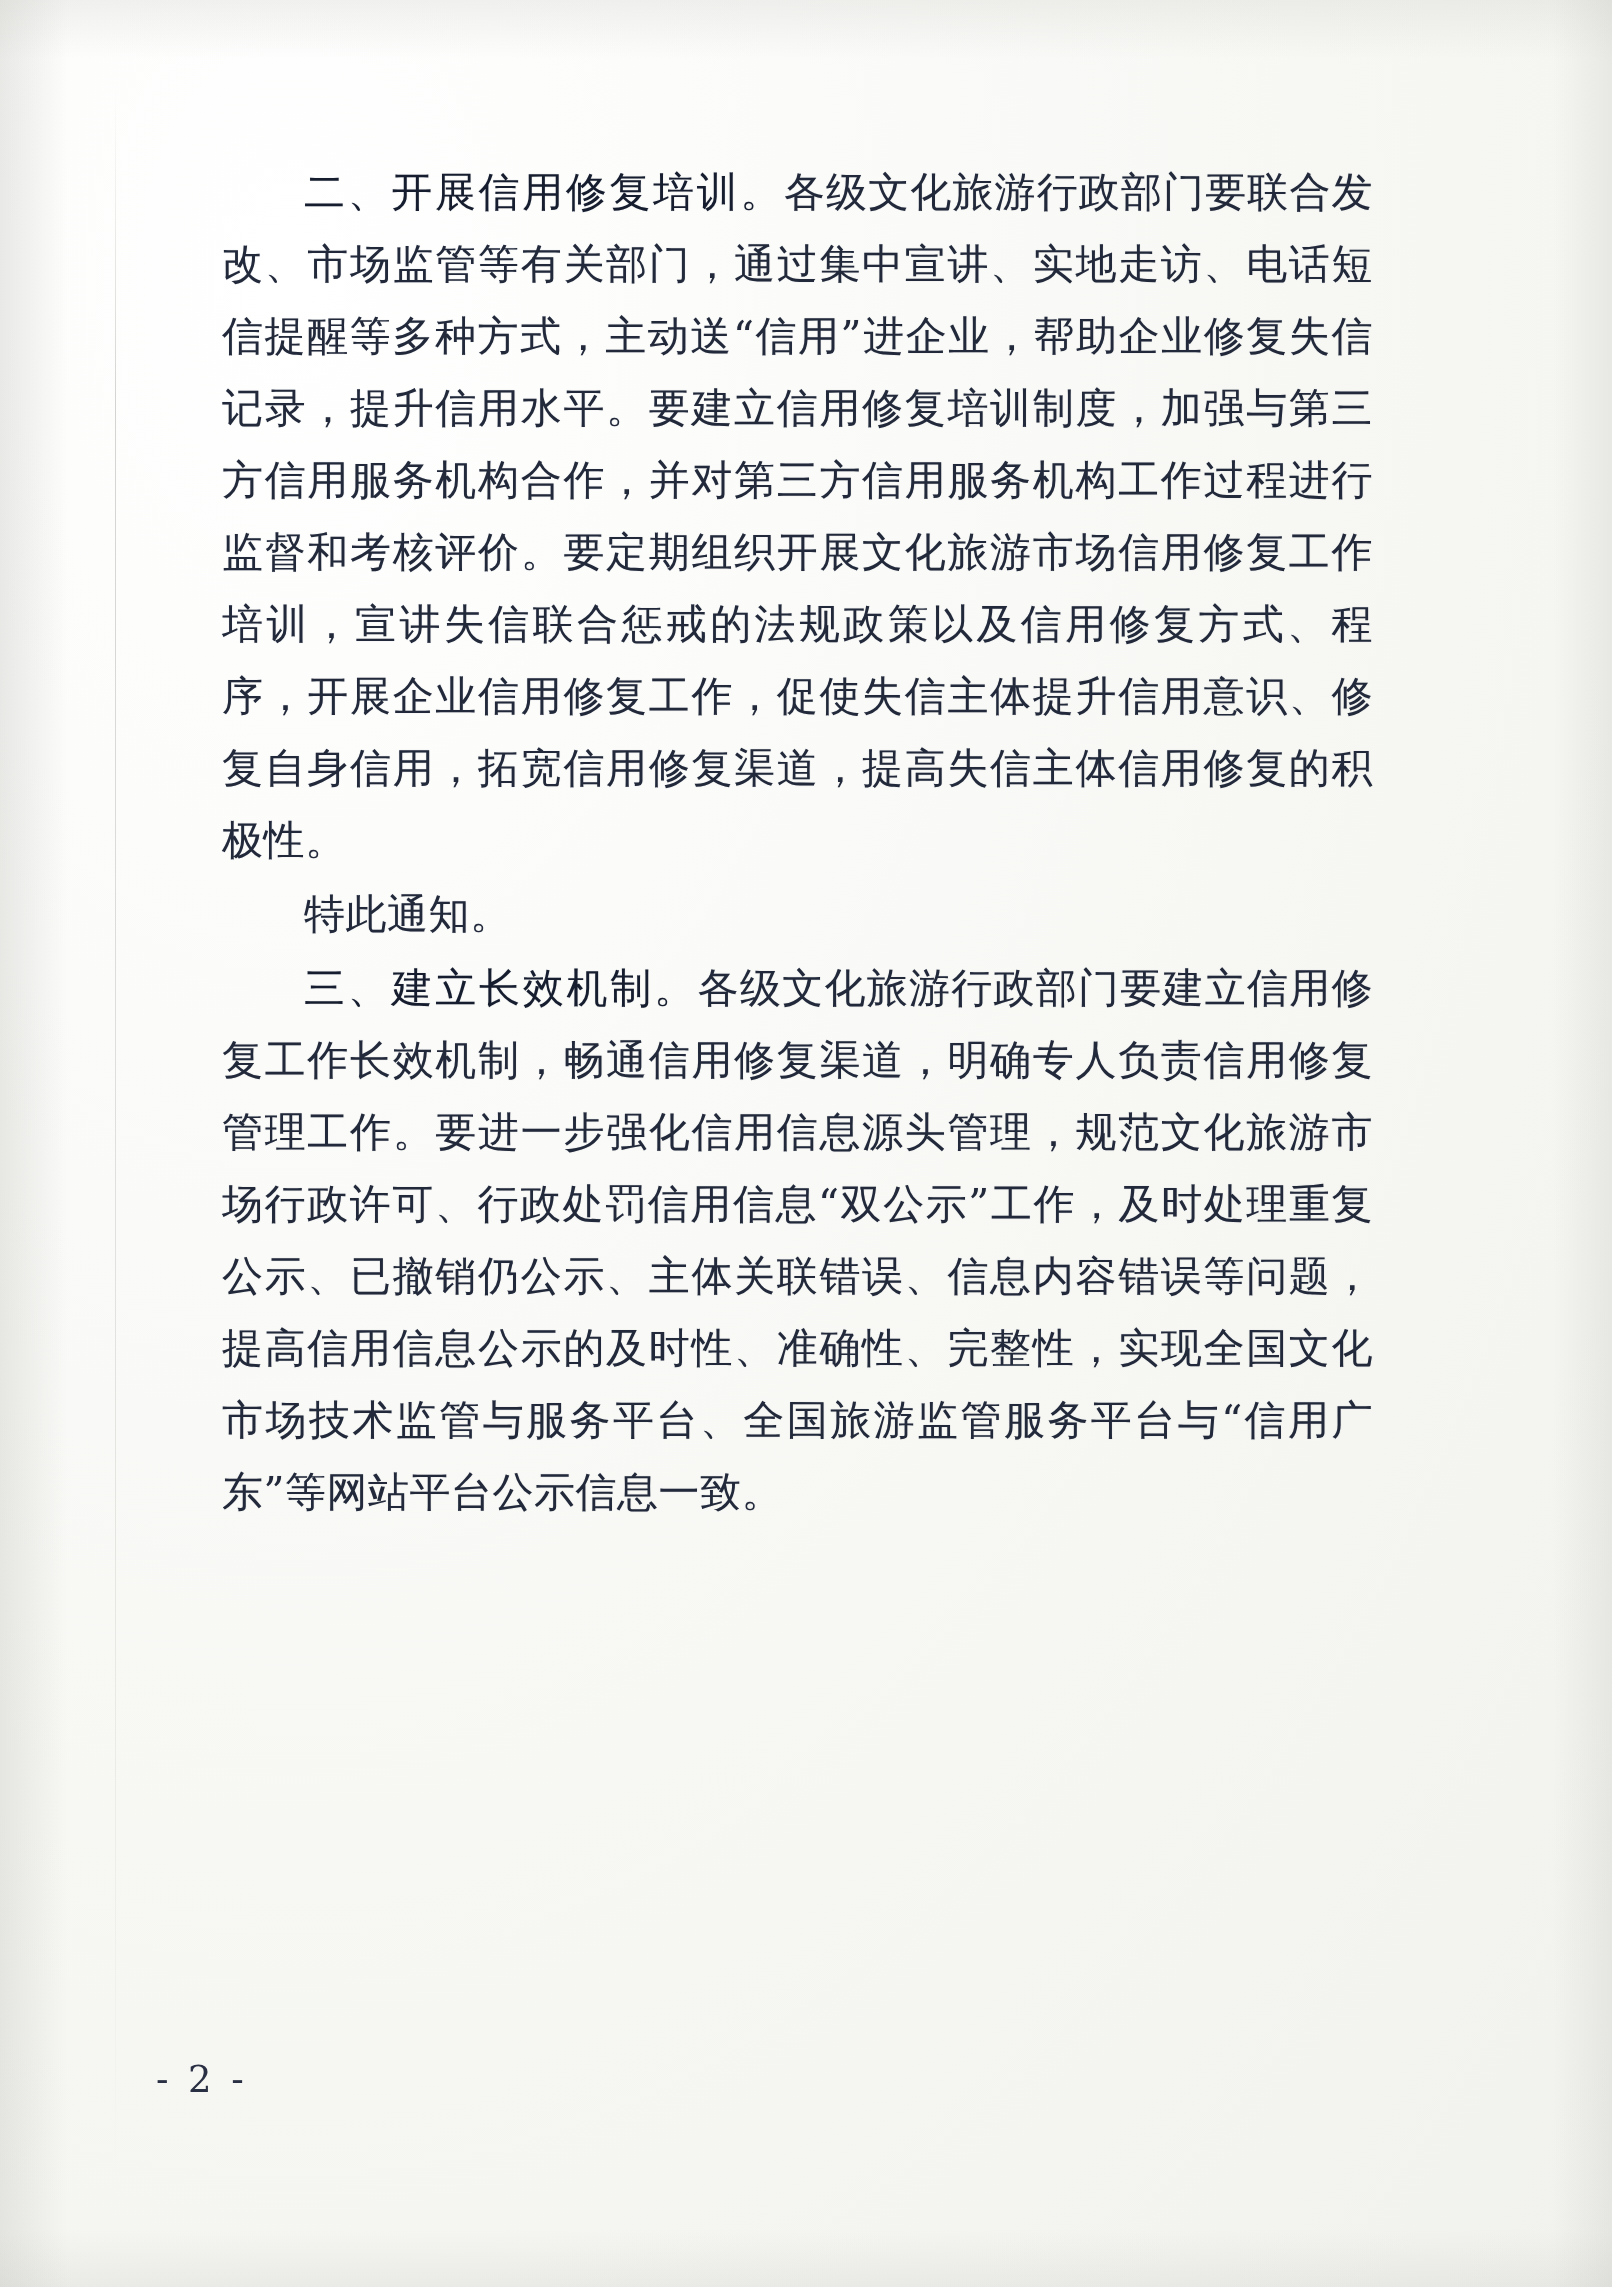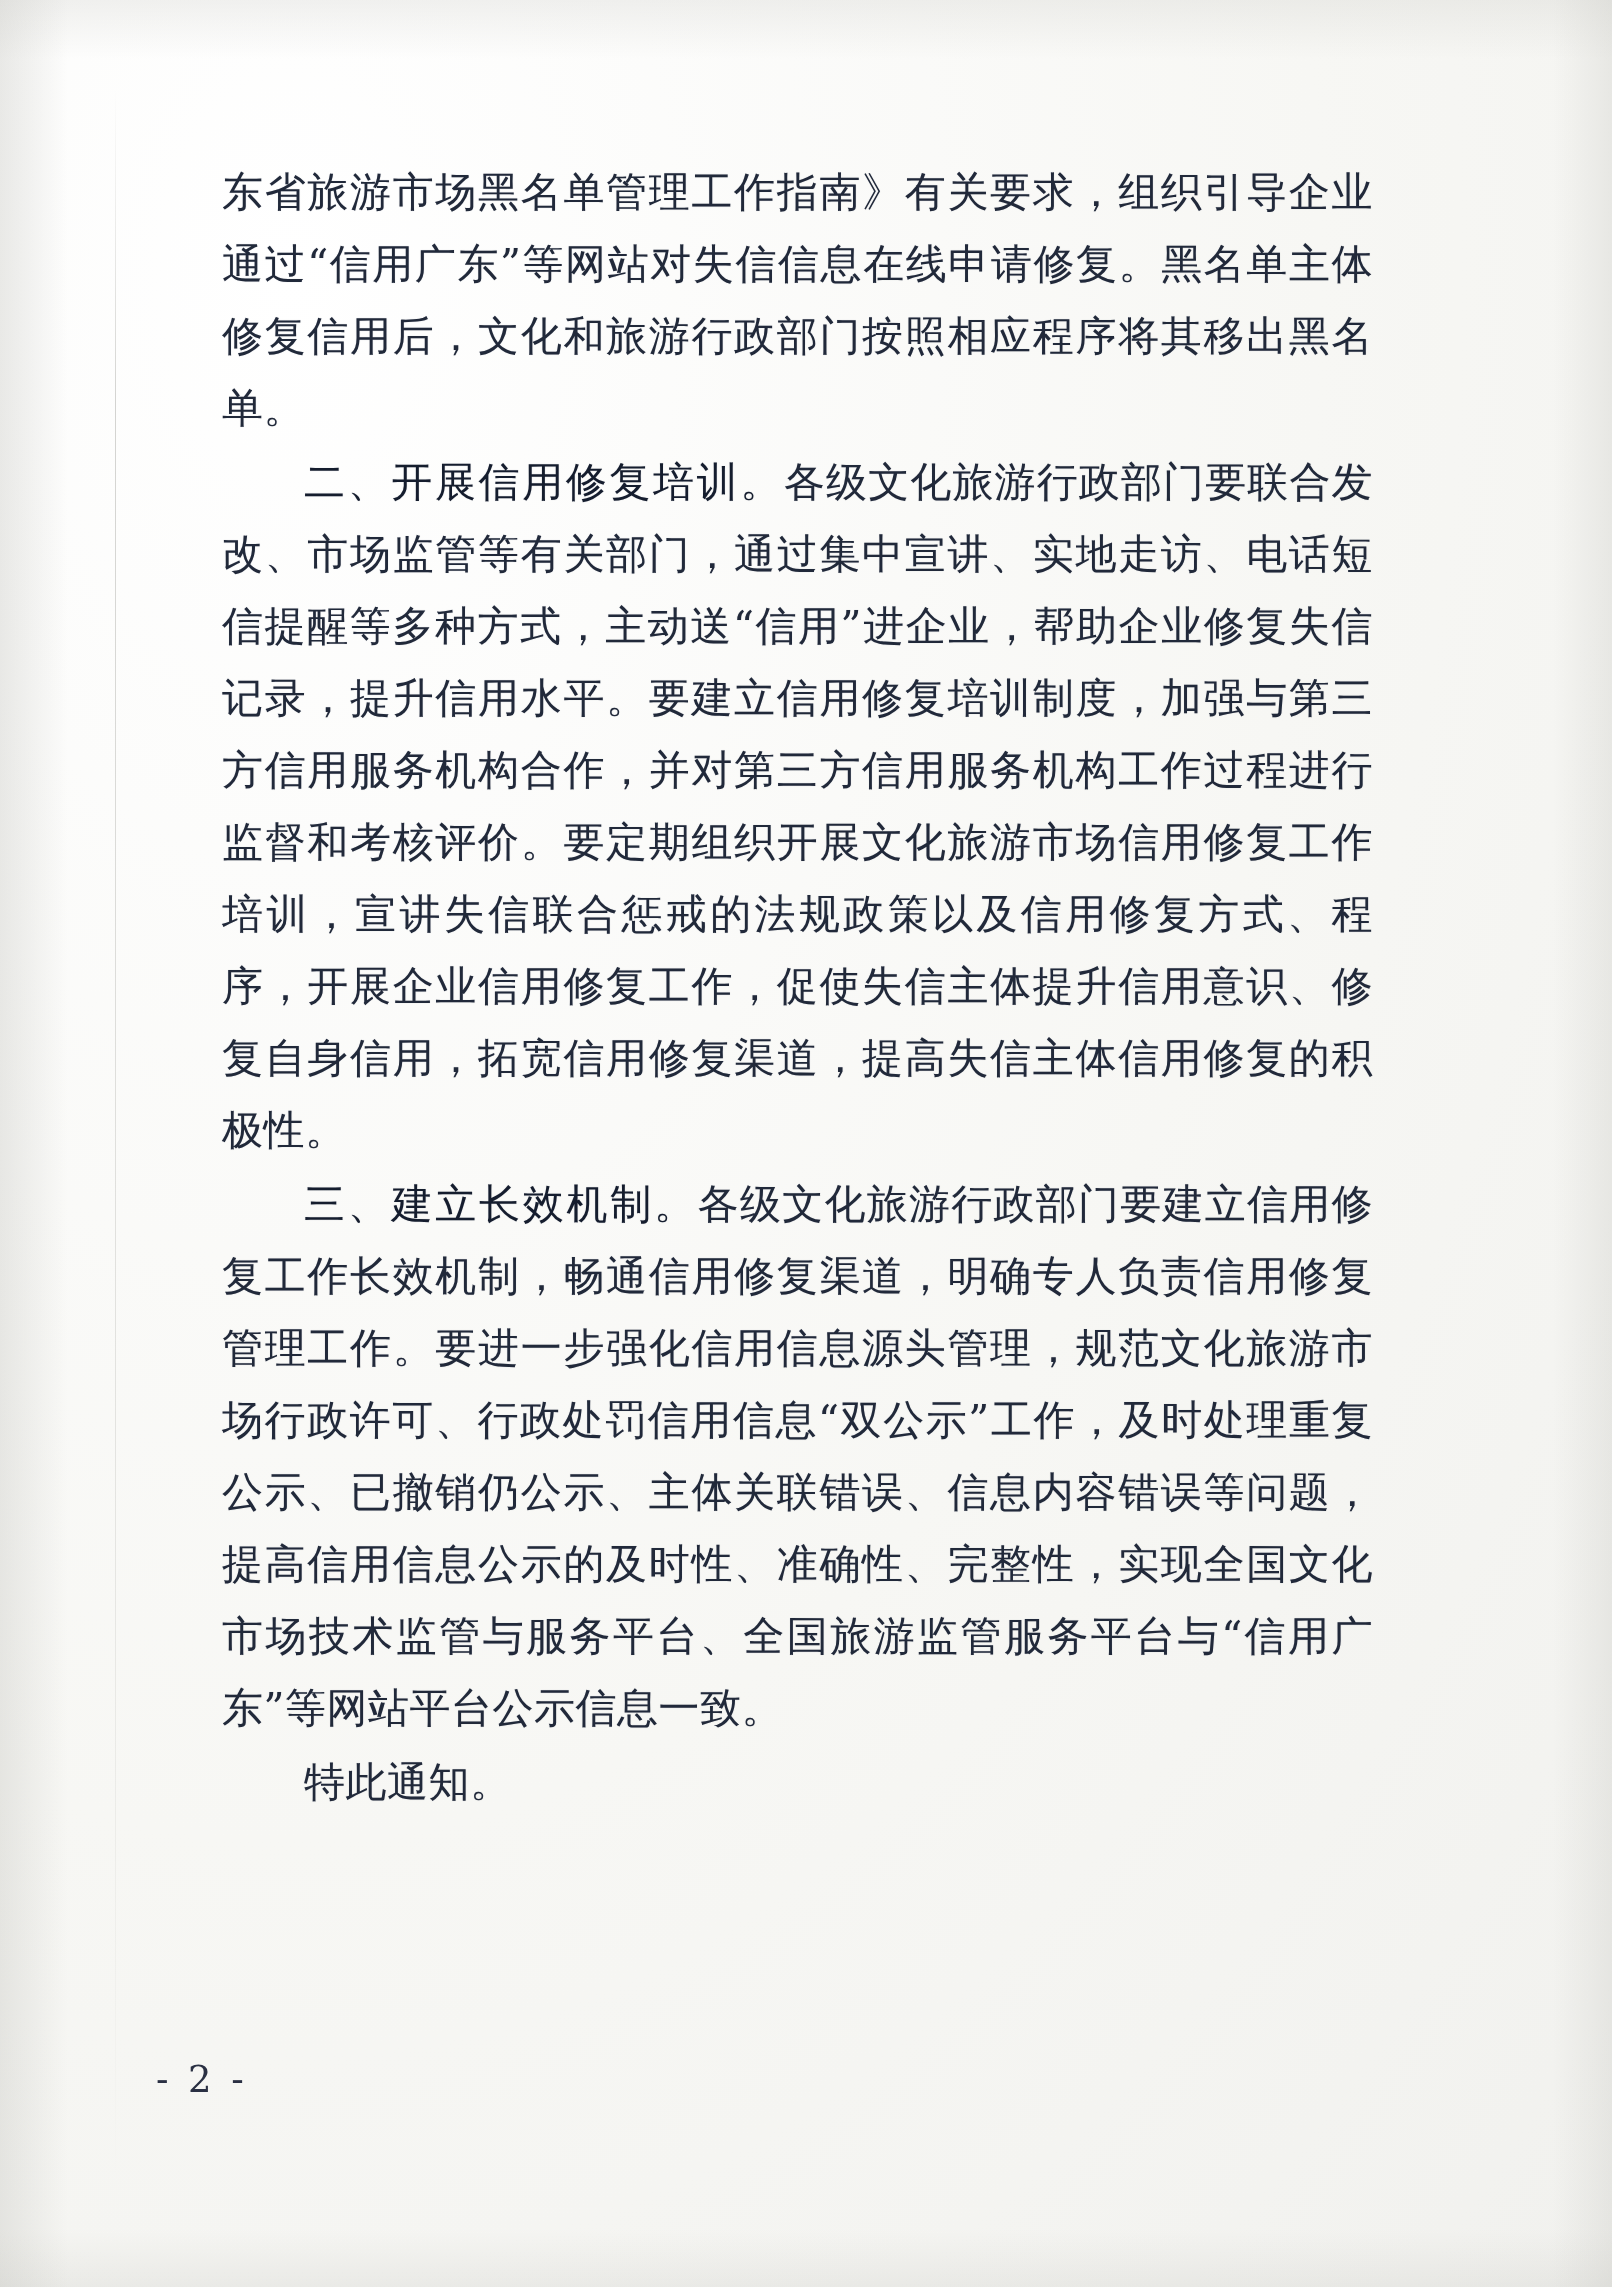--- a/index.html
+++ b/index.html
@@ -76,34 +76,31 @@
 </style>
 </head>
 <body>
 
 <div class="page">
 
   <div class="fold-line"></div>
 
   <div class="content">
 
-    <p class="para">
-      <span>东省旅游市场黑名单管理工作指南》有关要求，组织引导企业通过“信用广东”等网站对失信信息在线申请修复。黑名单主体修复信用后，文化和旅游行政部门按照相应程序将其移出黑名单。</span>
-    </p>
 
     <p class="para indent">
       <span class="heading-run">二、开展信用修复培训。</span><span>各级文化旅游行政部门要联合发改、市场监管等有关部门，通过集中宣讲、实地走访、电话短信提醒等多种方式，主动送“信用”进企业，帮助企业修复失信记录，提升信用水平。要建立信用修复培训制度，加强与第三方信用服务机构合作，并对第三方信用服务机构工作过程进行监督和考核评价。要定期组织开展文化旅游市场信用修复工作培训，宣讲失信联合惩戒的法规政策以及信用修复方式、程序，开展企业信用修复工作，促使失信主体提升信用意识、修复自身信用，拓宽信用修复渠道，提高失信主体信用修复的积极性。</span>
     </p>
 
     <p class="para indent">
-      <span class="heading-run">三、建立长效机制。</span><span>各级文化旅游行政部门要建立信用修复工作长效机制，畅通信用修复渠道，明确专人负责信用修复管理工作。要进一步强化信用信息源头管理，规范文化旅游市场行政许可、行政处罚信用信息“双公示”工作，及时处理重复公示、已撤销仍公示、主体关联错误、信息内容错误等问题，提高信用信息公示的及时性、准确性、完整性，实现全国文化市场技术监管与服务平台、全国旅游监管服务平台与“信用广东”等网站平台公示信息一致。</span>
+      <span>特此通知。</span>
     </p>
 
     <p class="para indent">
-      <span>特此通知。</span>
+      <span class="heading-run">三、建立长效机制。</span><span>各级文化旅游行政部门要建立信用修复工作长效机制，畅通信用修复渠道，明确专人负责信用修复管理工作。要进一步强化信用信息源头管理，规范文化旅游市场行政许可、行政处罚信用信息“双公示”工作，及时处理重复公示、已撤销仍公示、主体关联错误、信息内容错误等问题，提高信用信息公示的及时性、准确性、完整性，实现全国文化市场技术监管与服务平台、全国旅游监管服务平台与“信用广东”等网站平台公示信息一致。</span>
     </p>
 
   </div>
 
   <div class="page-number">- 2 -</div>
 
 </div>
 
 
 </body></html>

